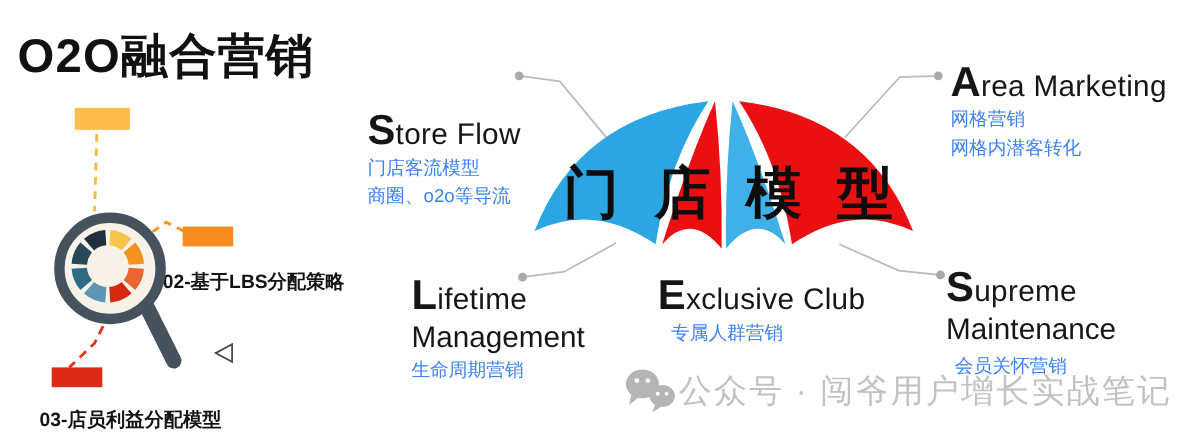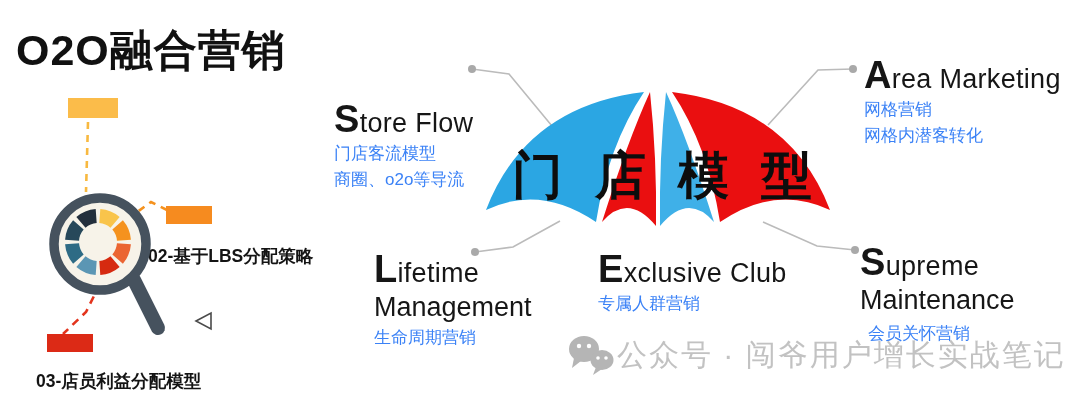--- a/index.html
+++ b/index.html
@@ -29,21 +29,21 @@
 
   .section{position:absolute;white-space:nowrap;}
   .section .en{font-size:27px;font-weight:500;color:#161616;letter-spacing:.3px;}
   .section .cap{font-size:38px;font-weight:700;line-height:1;}
   .section .en2{font-size:27px;font-weight:500;color:#161616;margin-top:3px;}
   .section .cn{font-size:17px;font-weight:500;color:#3b82f6;line-height:1.32;margin-top:4px;}
   .sec-store{left:334px;top:56px;margin-top:44px;}
   .sec-area{left:864px;top:56px;}
   .sec-life{left:374px;top:250px;}
   .sec-excl{left:598px;top:250px;}
-  .sec-excl .cn{}
+  .sec-excl .cn{margin-left:12px;}
   .sec-supr{left:860px;top:243px;}
   .sec-supr .cn{margin-left:8px;margin-top:7px;}
 
   .watermark{position:absolute;left:565px;top:334px;display:flex;align-items:center;}
   .watermark .wm-text{font-size:30px;font-weight:500;color:#c2c2c2;letter-spacing:2px;white-space:nowrap;}
 </style>
 </head>
 <body>
 
 <div class="canvas">

